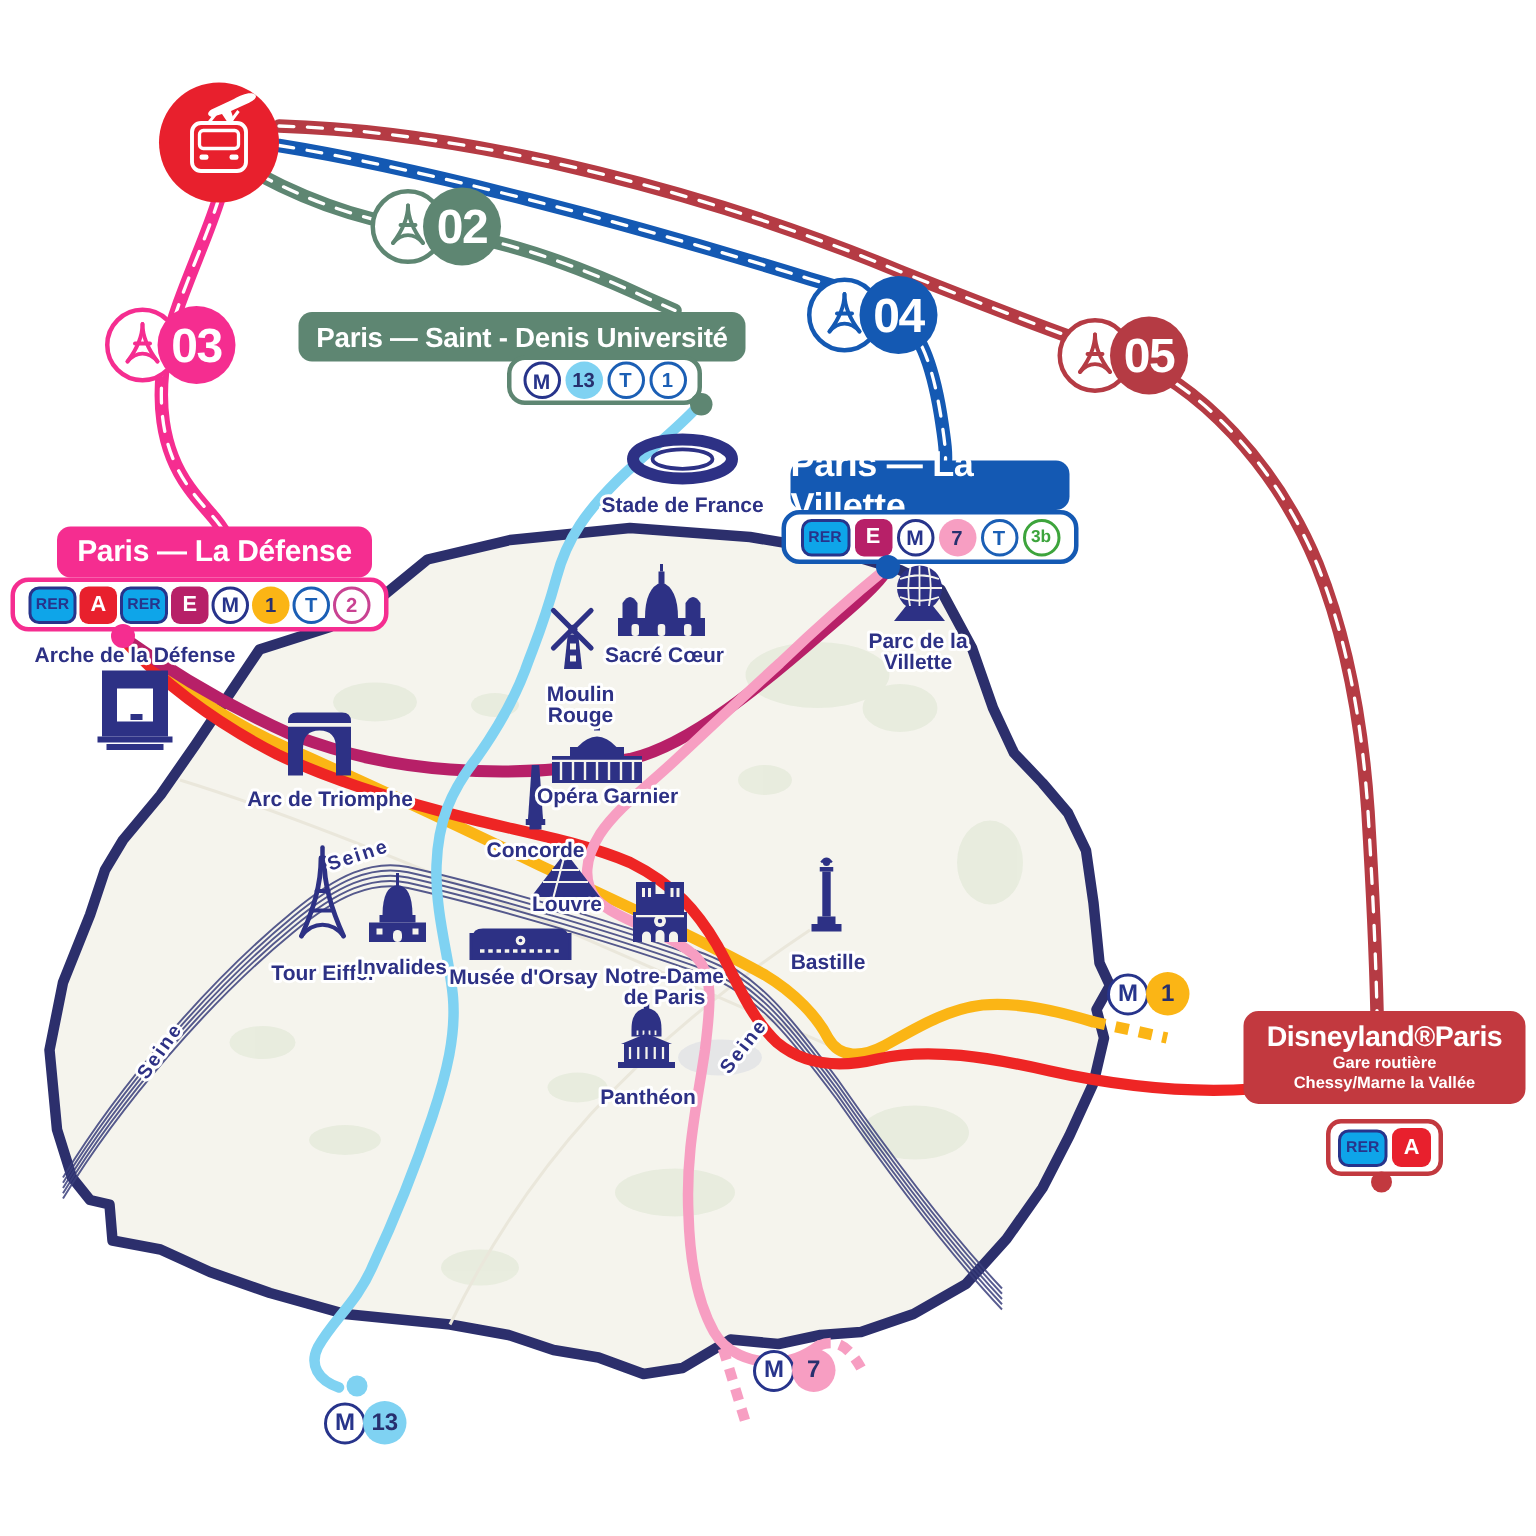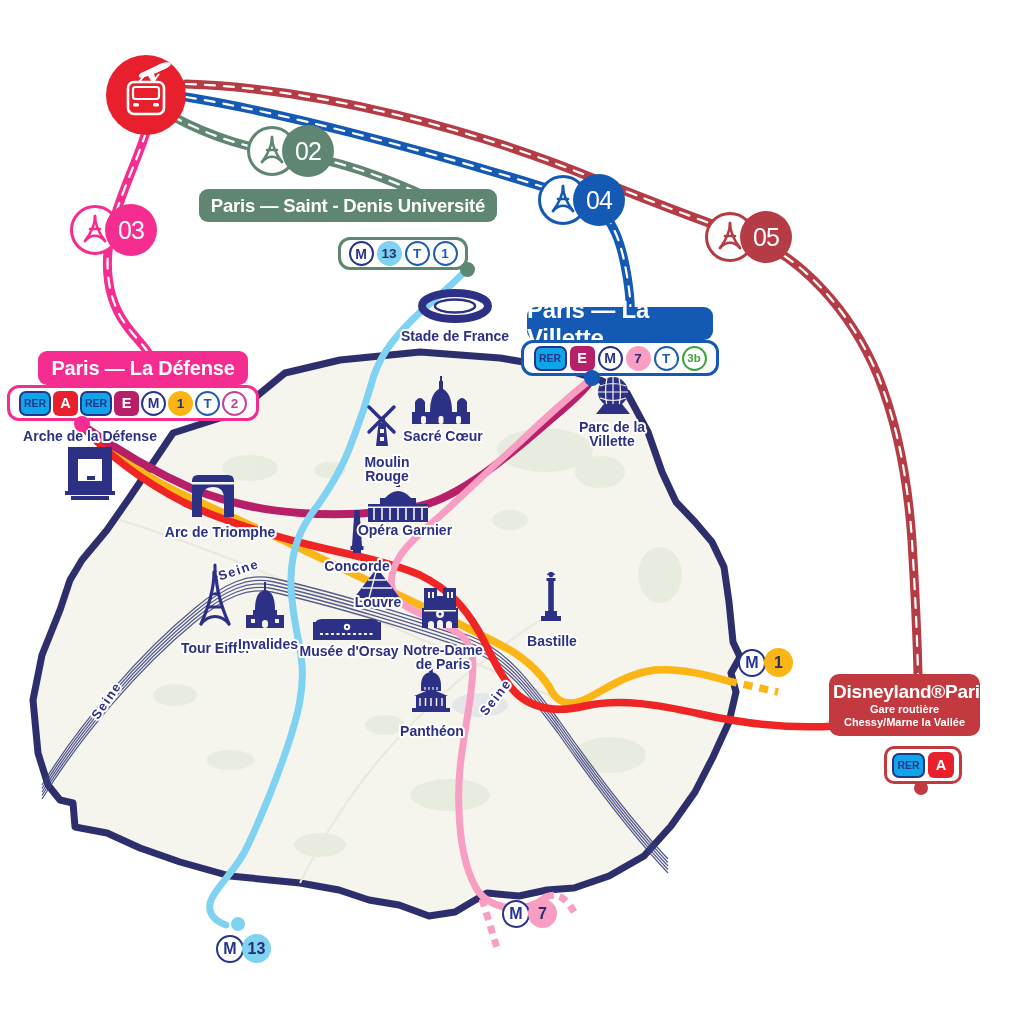--- a/index.html
+++ b/index.html
@@ -21,21 +21,21 @@
   .bm{background:#fff;border:2.4px solid var(--rer);color:var(--rer);font-size:14px}
   .bf{color:#27306e;font-size:13.5px}
   .bo{background:#fff;border-width:2.4px;border-style:solid;font-size:13.5px}
   .brer{width:33px;height:25px;border-radius:7px;background:#0ea5e9;border:2.4px solid var(--rer);
      color:var(--rer);font-size:10.5px;letter-spacing:0}
   .bsq{width:25px;height:25px;border-radius:6px;color:#fff;font-size:14.5px}
   .dot{position:absolute;border-radius:50%;z-index:3}
   .rnb{position:absolute;display:flex;align-items:center;z-index:2}
   .rn-white{width:50px;height:50px;border-radius:50%;background:#fff;border:3px solid;
      display:flex;align-items:center;justify-content:center;box-sizing:border-box}
-  .rn-num{width:52px;height:52px;border-radius:50%;color:#fff;font-weight:400;font-size:25px;
+  .rn-num{width:52px;height:52px;border-radius:50%;color:#fff;font-weight:700;font-size:32px;
      display:flex;align-items:center;justify-content:center;margin-left:-15px;letter-spacing:-1px}
   .mb{position:absolute;display:flex;align-items:center;z-index:2}
   .mb .m{width:28px;height:28px;border-radius:50%;background:#fff;border:2.6px solid var(--rer);
      color:var(--rer);font-weight:700;font-size:16px;display:flex;align-items:center;justify-content:center;box-sizing:border-box}
   .mb .n{width:29px;height:29px;border-radius:50%;font-weight:700;font-size:16px;
      display:flex;align-items:center;justify-content:center;margin-left:-2px;color:#27306e}
   .dis-box{position:absolute;background:var(--dis);color:#fff;border-radius:10px;text-align:center;
      padding:7px 4px;z-index:2;box-sizing:border-box}
   .dis-title{font-weight:700;font-size:19px;letter-spacing:-0.3px}
   .dis-sub{font-weight:700;font-size:11px;line-height:1.2}
@@ -280,21 +280,21 @@
         <g stroke="#f52d90" stroke-width="2.6" fill="none" stroke-linecap="round">
       <path d="M0,-14 C0,-6 -4,3 -10,11"></path>
           <path d="M0,-14 C0,-6 4,3 10,11"></path>
           <path d="M-5,-1 H5"></path>
           <path d="M-10,11 C-4,4 4,4 10,11"></path>
         </g>
       </svg>
   </div>
   <div class="rn-num" style="background:var(--p03)">03</div>
 </div>
-<div class="rnb" style="left:538px;top:174px">
+<div class="rnb" style="left:538px;top:184px">
   <div class="rn-white" style="border-color:var(--b04)">
     <svg width="40" height="40" viewBox="-20 -20 40 40">
         <g stroke="#1459b3" stroke-width="2.6" fill="none" stroke-linecap="round">
       <path d="M0,-14 C0,-6 -4,3 -10,11"></path>
           <path d="M0,-14 C0,-6 4,3 10,11"></path>
           <path d="M-5,-1 H5"></path>
           <path d="M-10,11 C-4,4 4,4 10,11"></path>
         </g>
       </svg>
   </div>
@@ -307,21 +307,21 @@
       <path d="M0,-14 C0,-6 -4,3 -10,11"></path>
           <path d="M0,-14 C0,-6 4,3 10,11"></path>
           <path d="M-5,-1 H5"></path>
           <path d="M-10,11 C-4,4 4,4 10,11"></path>
         </g>
       </svg>
   </div>
   <div class="rn-num" style="background:var(--r05)">05</div>
 </div>
 
-<div class="st-label" style="left:199px;top:189px;width:298px;height:33px;background:var(--g02);font-size:18.5px">Paris — Saint - Denis Université</div>
+<div class="st-label" style="left:199px;top:208px;width:298px;height:33px;background:var(--g02);font-size:18.5px">Paris — Saint - Denis Université</div>
 <div class="pill" style="left:338px;top:237px;width:130px;height:33px;border-color:var(--g02)">
   <span class="b bc bm">M</span>
   <span class="b bc bf" style="background:var(--lblue)">13</span>
   <span class="b bc bo" style="border-color:var(--tblue);color:var(--tblue)">T</span>
   <span class="b bc bo" style="border-color:var(--tblue);color:var(--tblue)">1</span>
 </div>
 <div class="dot" style="left:460px;top:262px;width:15px;height:15px;background:var(--g02)"></div>
 
 <div class="st-label" style="left:527px;top:307px;width:186px;height:33px;background:var(--b04);font-size:24px">Paris — La Villette</div>
 <div class="pill" style="left:521px;top:340px;width:198px;height:36px;border-color:var(--b04)">
@@ -340,21 +340,21 @@
   <span class="b bsq" style="background:var(--hub)">A</span>
   <span class="b brer" style="width:32px">RER</span>
   <span class="b bsq" style="background:var(--mag)">E</span>
   <span class="b bc bm">M</span>
   <span class="b bc bf" style="background:var(--yel)">1</span>
   <span class="b bc bo" style="border-color:var(--tblue);color:var(--tblue)">T</span>
   <span class="b bc bo" style="border-color:var(--t2);color:var(--t2)">2</span>
 </div>
 <div class="dot" style="left:74px;top:416px;width:16px;height:16px;background:var(--p03)"></div>
 
-<div class="dis-box" style="left:829px;top:674px;width:151px">
+<div class="dis-box" style="left:829px;top:674px;width:188px">
   <div class="dis-title">Disneyland®Paris</div>
   <div class="dis-sub">Gare routière</div>
   <div class="dis-sub">Chessy/Marne la Vallée</div>
 </div>
 <div class="pill" style="left:884px;top:746px;width:78px;height:38px;border-color:var(--dis);border-radius:10px">
   <span class="b brer">RER</span>
   <span class="b bsq" style="background:var(--hub);width:26px;height:26px">A</span>
 </div>
 <div class="dot" style="left:914px;top:781px;width:14px;height:14px;background:var(--dis)"></div>
 

